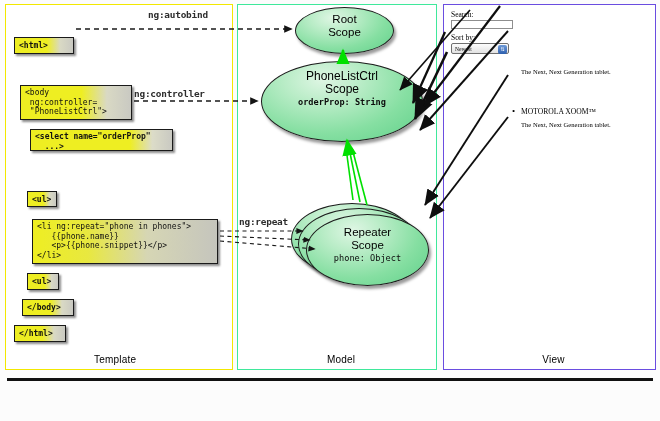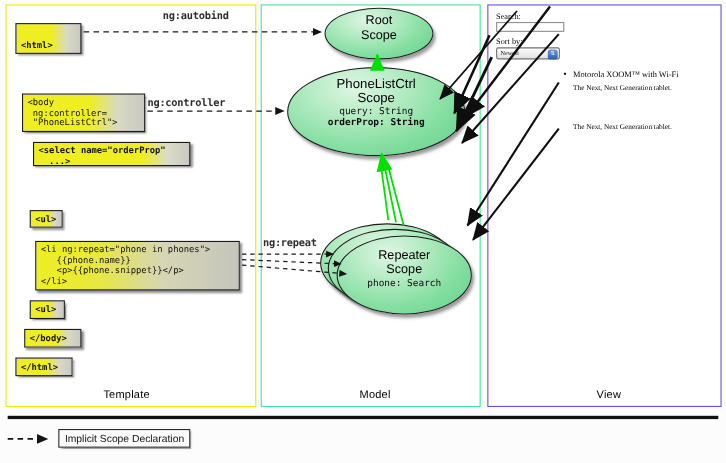--- a/index.html
+++ b/index.html
@@ -31,21 +31,21 @@
     background:linear-gradient(to right,#eeee22 0%,#eeee22 55%,#d9d9c4 78%,#c9c9c2 100%);
     font-family:"DejaVu Sans Mono","Liberation Mono",monospace;
     font-size:8px;line-height:9.6px;color:#111;
     padding:2px 4px 2px 4px;
     box-shadow:2px 2px 2px rgba(0,0,0,.45);
     white-space:pre;
     font-weight:bold;
   }
   .codebox.plain{font-weight:normal;}
 
-  #box-html{left:14px;top:21px;width:60px;height:28px;padding-top:15px;}
+  #box-html{left:14px;top:37px;width:60px;height:17px;padding-top:3px;}
   #box-body{left:20px;top:85px;width:112px;height:35px;}
   #box-select{left:30px;top:129px;width:143px;height:22px;
     background:linear-gradient(to right,#eeee22 0%,#eeee22 70%,#dcdcc8 86%,#c9c9c2 100%);}
   #box-fulltext{left:27px;top:157px;width:133px;height:24px;
     background:linear-gradient(to right,#eeee22 0%,#eded4a 40%,#dedebd 72%,#c9c9c2 100%);}
   #box-ul1{left:27px;top:191px;width:30px;height:16px;padding-top:3px;}
   #box-li{left:32px;top:219px;width:186px;height:45px;
     background:linear-gradient(to right,#eeee22 0%,#e8e840 30%,#d6d6b4 62%,#c5c5bd 100%);}
   #box-ul2{left:27px;top:273px;width:32px;height:17px;padding-top:3px;}
   #box-bodyclose{left:22px;top:299px;width:52px;height:17px;padding-top:3px;}
@@ -169,49 +169,48 @@
   <div class="codebox" id="box-bodyclose">&lt;/body&gt;</div>
   <div class="codebox" id="box-htmlclose">&lt;/html&gt;</div>
 
   <div class="scope" id="scope-root">
     <div class="scope-title">Root<br>Scope</div>
   </div>
 
   <div class="scope" id="scope-ctrl">
     <div class="scope-title">PhoneListCtrl<br>Scope</div>
     <div class="scope-props">
-      <div>query: String</div>
       <div class="bold">orderProp: String</div>
     </div>
   </div>
 
   <div class="scope" id="scope-rep3"></div>
   <div class="scope" id="scope-rep2"></div>
   <div class="scope" id="scope-rep1">
     <div class="scope-title">Repeater<br>Scope</div>
     <div class="scope-props">
-      <div>phone: Search</div>
+      <div>phone: Object</div>
     </div>
   </div>
 
   <div id="view-inner">
     <div class="v-label" id="v-search-label">Search:</div>
     <div id="v-search-input"></div>
 
     <div class="v-label" id="v-sort-label">Sort by:</div>
     <div id="v-sort-select">
       <span>Newest</span>
       <span id="v-sort-arrow">⇅</span>
     </div>
 
     <div class="v-item" id="v-item-1">
-      <div class="v-title">Motorola XOOM™ with Wi-Fi</div>
       <div class="v-snip">The Next, Next Generation tablet.</div>
     </div>
     <div class="v-item" id="v-item-2">
+      <div class="v-title">MOTOROLA XOOM™</div>
       <div class="v-snip">The Next, Next Generation tablet.</div>
     </div>
   </div>
 
   <div class="conn-label" id="lbl-autobind">ng:autobind</div>
   <div class="conn-label" id="lbl-controller">ng:controller</div>
   <div class="conn-label" id="lbl-ngrepeat">ng:repeat</div>
 
   <svg class="overlay" viewBox="0 0 660 421">
     <defs>
@@ -264,28 +263,17 @@
       <path d="M508,117 L430,218" stroke="#0e0e0e" stroke-width="1.9" fill="none" marker-end="url(#ah-black-b)"></path>
 
       <path d="M470,10 L400,90" stroke="#0e0e0e" stroke-width="1.6" fill="none" marker-end="url(#ah-black-b)"></path>
       <path d="M500,6 L424,106" stroke="#0e0e0e" stroke-width="2.2" fill="none" marker-end="url(#ah-black-b)"></path>
     </g>
   </svg>
 
   <div id="legend-rule"></div>
   <div id="legend">
 
-    <div class="legend-item" id="legend-1">
-      <svg width="46" height="30">
-        <defs>
-            <marker id="lah1" markerWidth="7" markerHeight="7" refX="6" refY="3.2" orient="auto">
-          <path d="M0,0.4 L6.6,3.2 L0,6 Z" fill="#141414"></path>
-            </marker>
-          </defs>
-        <path d="M2,15 L38,15" stroke="#141414" stroke-width="1.6" stroke-dasharray="5,4" marker-end="url(#lah1)"></path>
-      </svg>
-      <div class="legend-box">Implicit Scope Declaration</div>
-    </div>
 
 
 
   </div>
 </div>
 
 </body></html>

